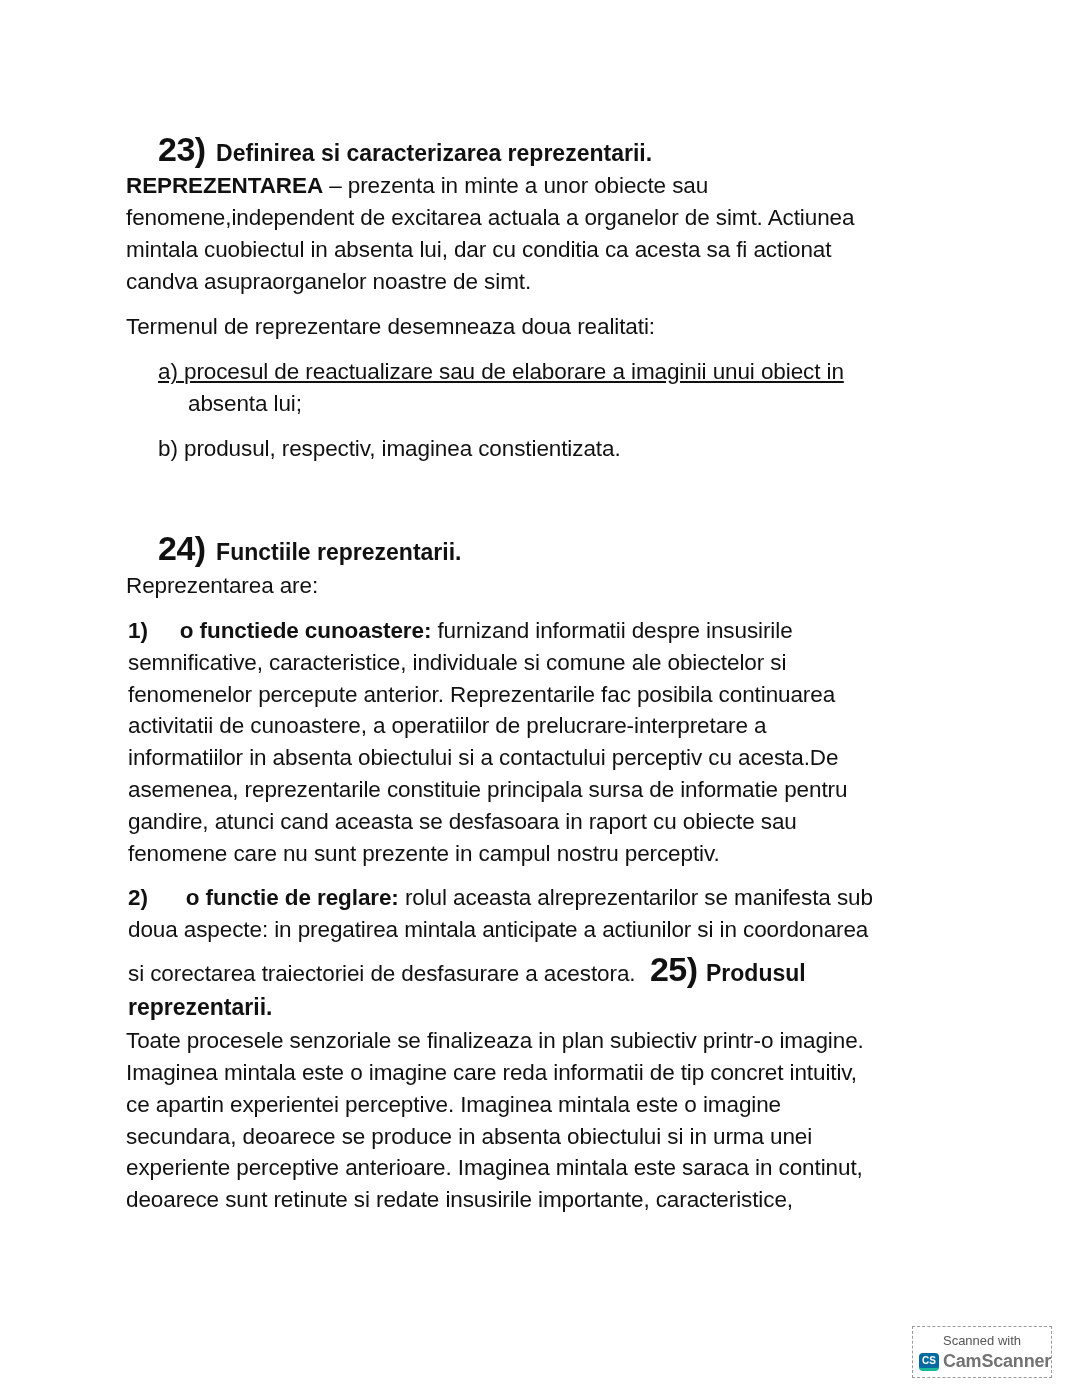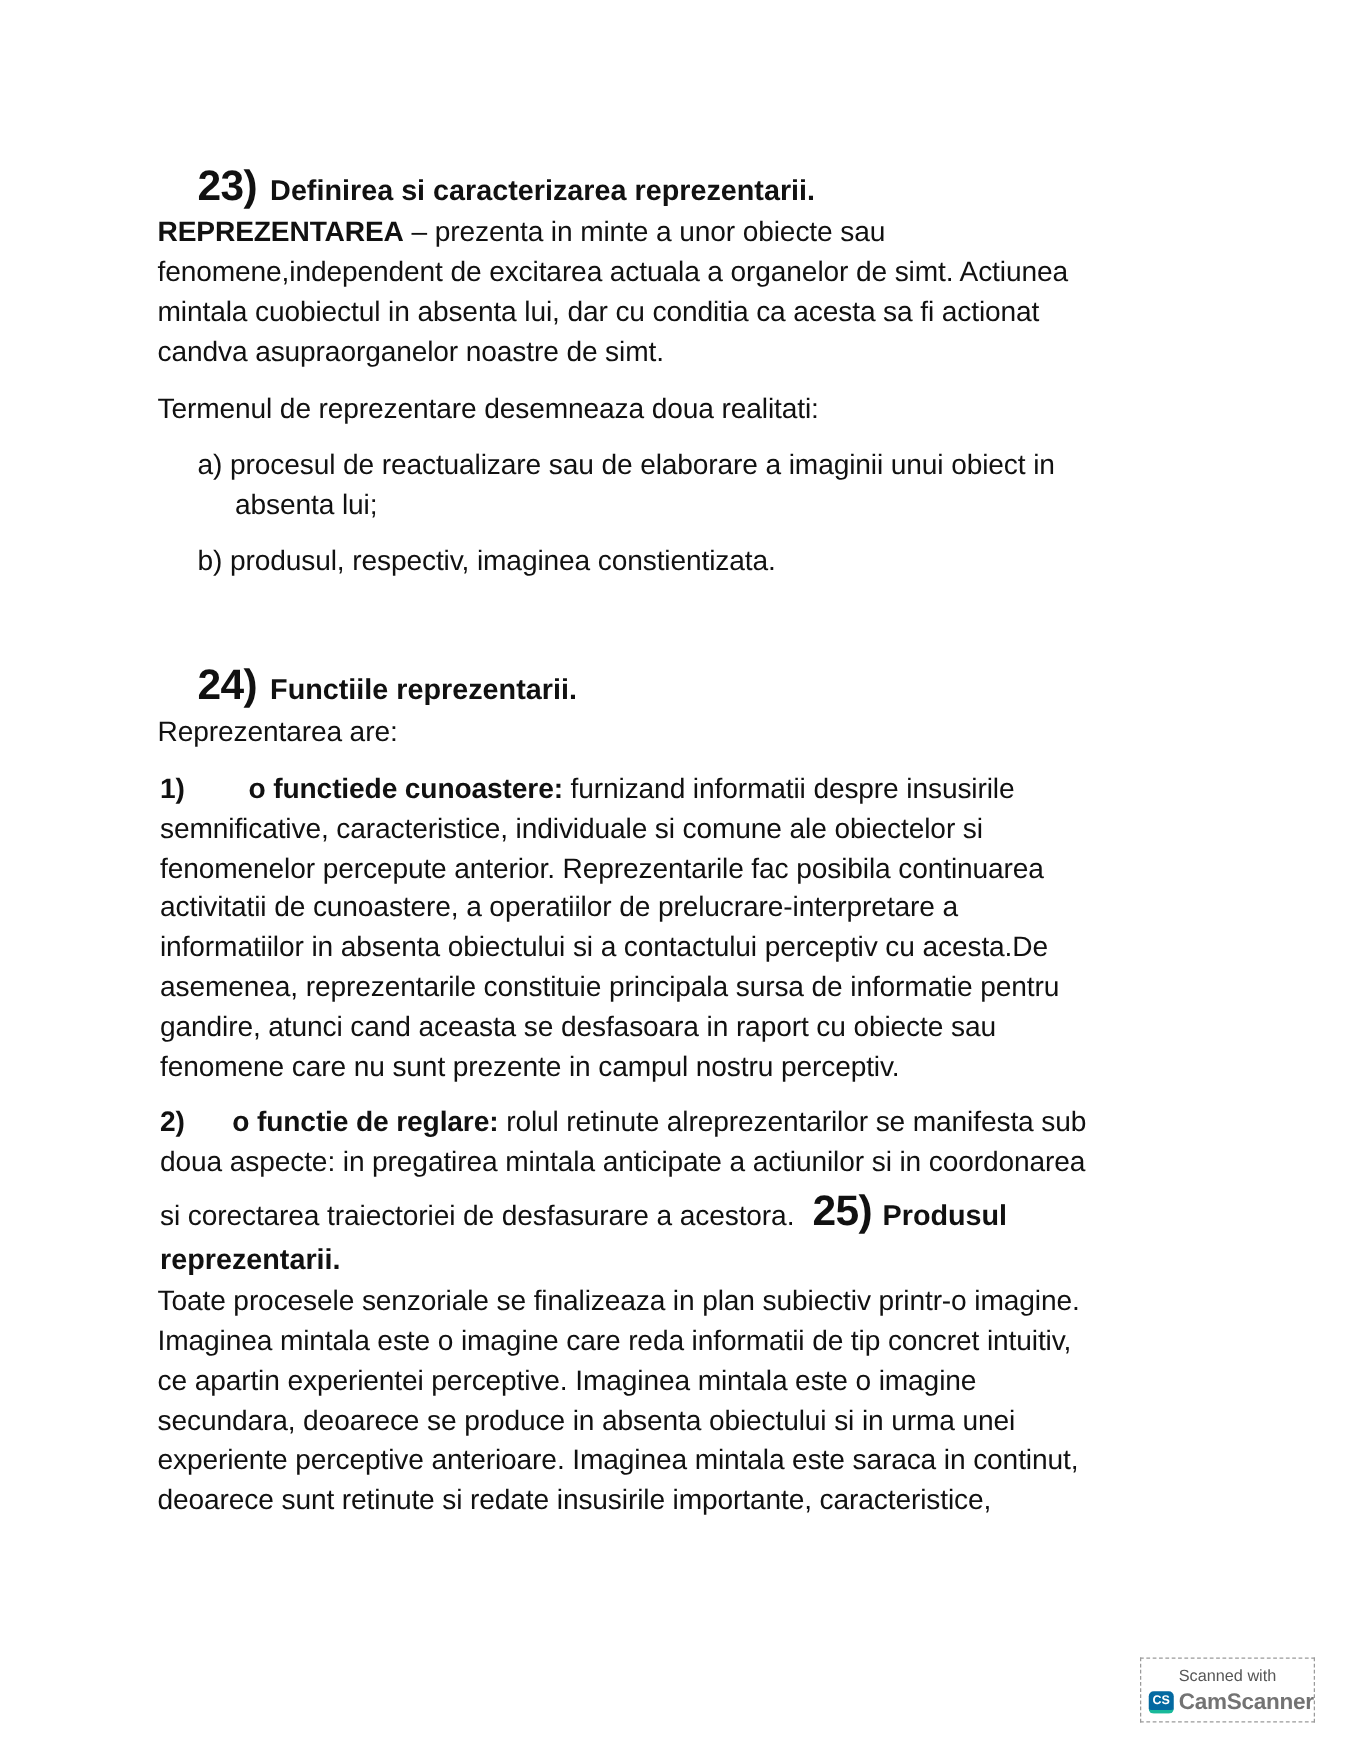--- a/index.html
+++ b/index.html
@@ -87,51 +87,51 @@
 
   <div class="abs txt" style="left:126px; top:173px;">
     <span class="bold">REPREZENTAREA</span><span> – prezenta in minte a unor obiecte sau</span>
   </div>
   <div class="abs txt" style="left:126px; top:237px;">mintala cuobiectul in absenta lui, dar cu conditia ca acesta sa fi actionat</div>
   <div class="abs txt" style="left:126px; top:205px;">fenomene,independent de excitarea actuala a organelor de simt. Actiunea</div>
   <div class="abs txt" style="left:126px; top:269px;">candva asupraorganelor noastre de simt.</div>
 
   <div class="abs txt" style="left:126px; top:314px;">Termenul de reprezentare desemneaza doua realitati:</div>
 
-  <div class="abs txt" style="left:158px; top:359px;">
+  <div class="abs txt" style="left:158px; top:359px;text-decoration:underline;">
     <span>a)</span>
     <span>procesul de reactualizare sau de elaborare a imaginii unui obiect in</span>
   </div>
   <div class="abs txt" style="left:188px; top:391px;">absenta lui;</div>
 
   <div class="abs txt" style="left:158px; top:436px;">
     <span>b)</span>
     <span>produsul, respectiv, imaginea constientizata.</span>
   </div>
 
   <div class="abs" style="left:158px; top:529px;">
     <span class="qnum">24)</span>
     <span class="qtitle" style="margin-left:6px;">Functiile reprezentarii.</span>
   </div>
 
   <div class="abs txt" style="left:126px; top:573px;">Reprezentarea are:</div>
 
   <div class="abs txt" style="left:128px; top:618px;">
-    <span class="bold">1)</span><span class="bold" style="margin-left:51px;">o functiede cunoastere:</span><span> furnizand informatii despre insusirile</span>
+    <span class="bold">1)</span><span class="bold" style="margin-left:32px;">o functiede cunoastere:</span><span> furnizand informatii despre insusirile</span>
   </div>
   <div class="abs txt" style="left:128px; top:650px;">semnificative, caracteristice, individuale si comune ale obiectelor si</div>
   <div class="abs txt" style="left:128px; top:682px;">fenomenelor percepute anterior. Reprezentarile fac posibila continuarea</div>
   <div class="abs txt" style="left:128px; top:713px;">activitatii de cunoastere, a operatiilor de prelucrare-interpretare a</div>
   <div class="abs txt" style="left:128px; top:745px;">informatiilor in absenta obiectului si a contactului perceptiv cu acesta.De</div>
   <div class="abs txt" style="left:128px; top:777px;">asemenea, reprezentarile constituie principala sursa de informatie pentru</div>
   <div class="abs txt" style="left:128px; top:809px;">gandire, atunci cand aceasta se desfasoara in raport cu obiecte sau</div>
   <div class="abs txt" style="left:128px; top:841px;">fenomene care nu sunt prezente in campul nostru perceptiv.</div>
 
   <div class="abs txt" style="left:128px; top:885px;">
-    <span class="bold">2)</span><span class="bold" style="margin-left:38px;">o functie de reglare:</span><span> rolul retinute alreprezentarilor se manifesta sub</span>
+    <span class="bold">2)</span><span class="bold" style="margin-left:38px;">o functie de reglare:</span><span> rolul aceasta alreprezentarilor se manifesta sub</span>
   </div>
   <div class="abs txt" style="left:128px; top:917px;">doua aspecte: in pregatirea mintala anticipate a actiunilor si in coordonarea</div>
 
   <div class="abs" style="left:128px; top:950px;">
     <span class="txt">si corectarea traiectoriei de desfasurare a acestora.</span>
     <span class="qnum" style="margin-left:10px;">25)</span>
     <span class="qtitle" style="margin-left:4px;">Produsul</span>
   </div>
   <div class="abs qtitle" style="left:128px; top:994px;">reprezentarii.</div>
 

